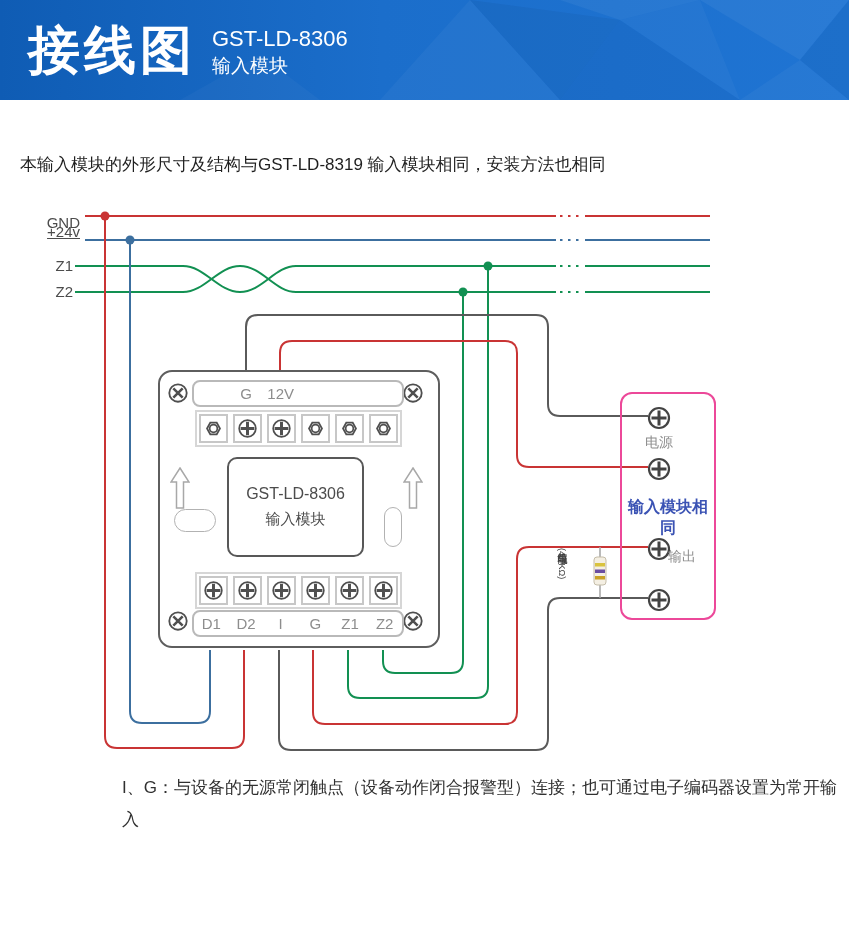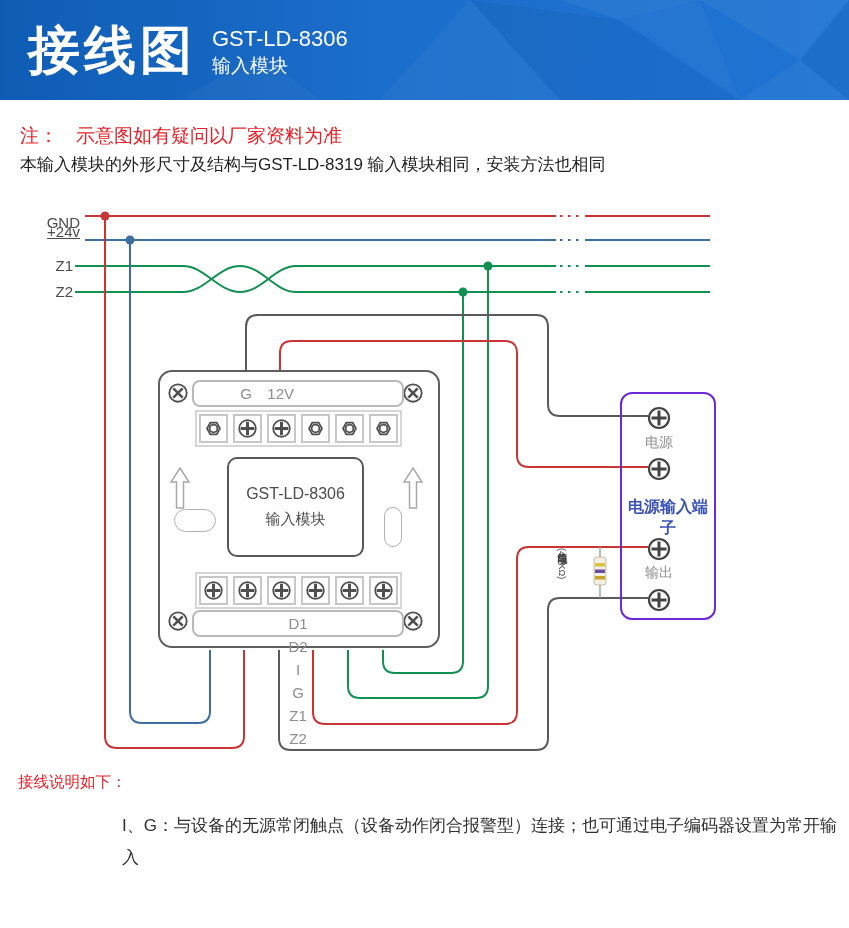--- a/index.html
+++ b/index.html
@@ -32,21 +32,21 @@
   
   .module{position:absolute;left:158px;top:370px;width:282px;height:278px;
           border:2.5px solid #5e5e5e;border-radius:14px;background:#fff;box-sizing:border-box;}
   .corner-screw{position:absolute;width:22px;height:22px;}
   .cs-tl{left:7px;top:10px;} .cs-tr{left:242px;top:10px;}
   .cs-bl{left:7px;top:238px;} .cs-br{left:242px;top:238px;}
   .label-strip{position:absolute;left:32px;width:212px;height:27px;box-sizing:border-box;
                border:2px solid #b9b9b9;border-radius:8px;background:#fff;
                display:flex;align-items:center;}
   .strip-top{top:8px;}
-  .strip-bottom{top:238px;flex-direction:column;}
+  .strip-bottom{top:238px;}
   .strip-cell{flex:1;text-align:center;font-size:15px;color:#8d8d8d;line-height:23px;}
   .t-row{position:absolute;left:35px;width:207px;height:37px;box-sizing:border-box;
          border:2px solid #d6d6d6;display:flex;gap:5px;padding:2px;background:#fff;}
   .row-top{top:38px;}
   .row-bottom{top:200px;}
   .t-cell{width:29px;height:29px;box-sizing:border-box;border:2px solid #c7c7c7;
           display:flex;align-items:center;justify-content:center;background:#fff;}
   .t-cell svg{width:21px;height:21px;display:block;}
   .mod-arrow{position:absolute;width:20px;height:42px;}
   .arrow-left{left:10px;top:95px;} .arrow-right{left:243px;top:95px;}
@@ -54,25 +54,25 @@
   .pill-left{left:14px;top:137px;width:42px;height:23px;border-radius:12px;}
   .pill-right{left:224px;top:135px;width:18px;height:40px;border-radius:9px;}
   .mod-center{position:absolute;left:67px;top:85px;width:137px;height:100px;box-sizing:border-box;
               border:2.5px solid #585858;border-radius:10px;background:#fff;
               display:flex;flex-direction:column;align-items:center;justify-content:center;gap:7px;}
   .mod-name{font-size:16px;color:#4c4c4c;}
   .mod-type{font-size:15px;color:#4c4c4c;}
 
   
   .detector{position:absolute;left:620px;top:392px;width:96px;height:228px;box-sizing:border-box;
-            border:2px solid #6d28d9;border-radius:12px;background:transparent;padding-left:34px;}
+            border:2px solid #ec4899;border-radius:12px;background:transparent;padding-left:34px;}
   .det-screw{position:absolute;left:25px;width:24px;height:24px;}
   .ds-1{top:12px;} .ds-2{top:63px;} .ds-3{top:143px;} .ds-4{top:194px;}
   .det-label{position:absolute;left:0;width:74px;text-align:center;font-size:14px;color:#8d8d8d;}
-  .dl-power{top:40px;} .dl-output{top:170px;}
+  .dl-power{top:40px;} .dl-output{top:154px;text-align:right;}
   .det-title{position:absolute;left:0;top:103px;width:92px;text-align:center;
              font-size:16px;font-weight:bold;color:#3b53b4;}
 
   
   .resistor-label{position:absolute;left:556px;top:544px;height:70px;
                   writing-mode:vertical-rl;text-orientation:mixed;
                   color:#3c3c3c;line-height:12px;}
   .res-name{font-size:10px;letter-spacing:1px;}
   .res-value{font-size:9px;letter-spacing:0;}
 
@@ -98,21 +98,20 @@
       <polygon points="800,60 849,0 849,100" fill="#000a2a" opacity="0.05"></polygon>
       <polygon points="180,100 260,55 320,100" fill="#ffffff" opacity="0.03"></polygon>
     </svg>
     <div class="header-title">接线图</div>
     <div class="header-sub">
       <div class="header-model">GST-LD-8306</div>
       <div class="header-subtitle">输入模块</div>
     </div>
   </div>
 
-  <div class="note-warning"><span>注：</span><span class="gap"></span><span>示意图如有疑问以厂家资料为准</span></div>
   <div class="note-desc">本输入模块的外形尺寸及结构与GST-LD-8319 输入模块相同，安装方法也相同</div>
 
   <svg class="wiring-svg" viewBox="0 0 849 928">
     <g fill="none" stroke-width="2">
 
       <path d="M85 216 H556" stroke="#c93434"></path>
       <path d="M560 216 H582" stroke="#c93434" stroke-dasharray="2.5 5.5"></path>
       <path d="M585 216 H710" stroke="#c93434"></path>
 
       <path d="M85 240 H556" stroke="#3c6f9f"></path>
@@ -290,35 +289,34 @@
   <div class="detector">
     <svg class="det-screw ds-1" viewBox="0 0 24 24">
         <circle cx="12" cy="12" r="10" fill="#fff" stroke="#434343" stroke-width="2.2"></circle>
         <path d="M12 4.5 V19.5 M4.5 12 H19.5" stroke="#434343" stroke-width="3"></path>
       </svg>
     <div class="det-label dl-power">电源</div>
     <svg class="det-screw ds-2" viewBox="0 0 24 24">
         <circle cx="12" cy="12" r="10" fill="#fff" stroke="#434343" stroke-width="2.2"></circle>
         <path d="M12 4.5 V19.5 M4.5 12 H19.5" stroke="#434343" stroke-width="3"></path>
       </svg>
-    <div class="det-title">电源输入端子</div>
+    <div class="det-title">输入模块相同</div>
     <svg class="det-screw ds-3" viewBox="0 0 24 24">
         <circle cx="12" cy="12" r="10" fill="#fff" stroke="#434343" stroke-width="2.2"></circle>
         <path d="M12 4.5 V19.5 M4.5 12 H19.5" stroke="#434343" stroke-width="3"></path>
       </svg>
     <div class="det-label dl-output">输出</div>
     <svg class="det-screw ds-4" viewBox="0 0 24 24">
         <circle cx="12" cy="12" r="10" fill="#fff" stroke="#434343" stroke-width="2.2"></circle>
         <path d="M12 4.5 V19.5 M4.5 12 H19.5" stroke="#434343" stroke-width="3"></path>
       </svg>
   </div>
 
   <div class="resistor-label">
     <span class="res-name">终端电阻</span><span class="res-value">(4.7KΩ)</span>
   </div>
 
   <div class="legend">
-    <p class="legend-title">接线说明如下：</p>
     <p class="legend-item">I、G：与设备的无源常闭触点（设备动作闭合报警型）连接；也可通过电子编码器设置为常开输入</p>
 
   </div>
 
 </div>
 
 </body></html>

